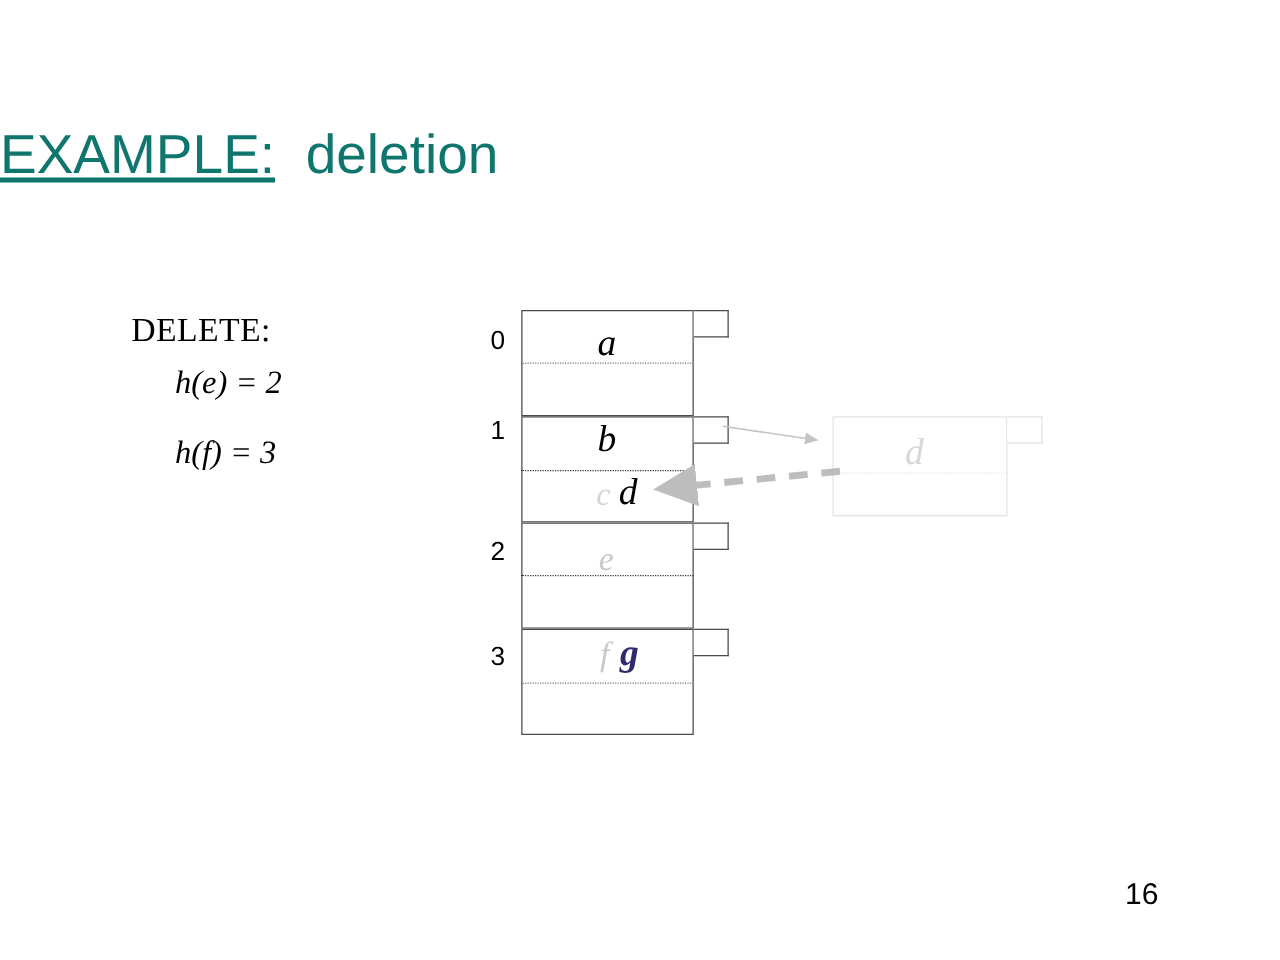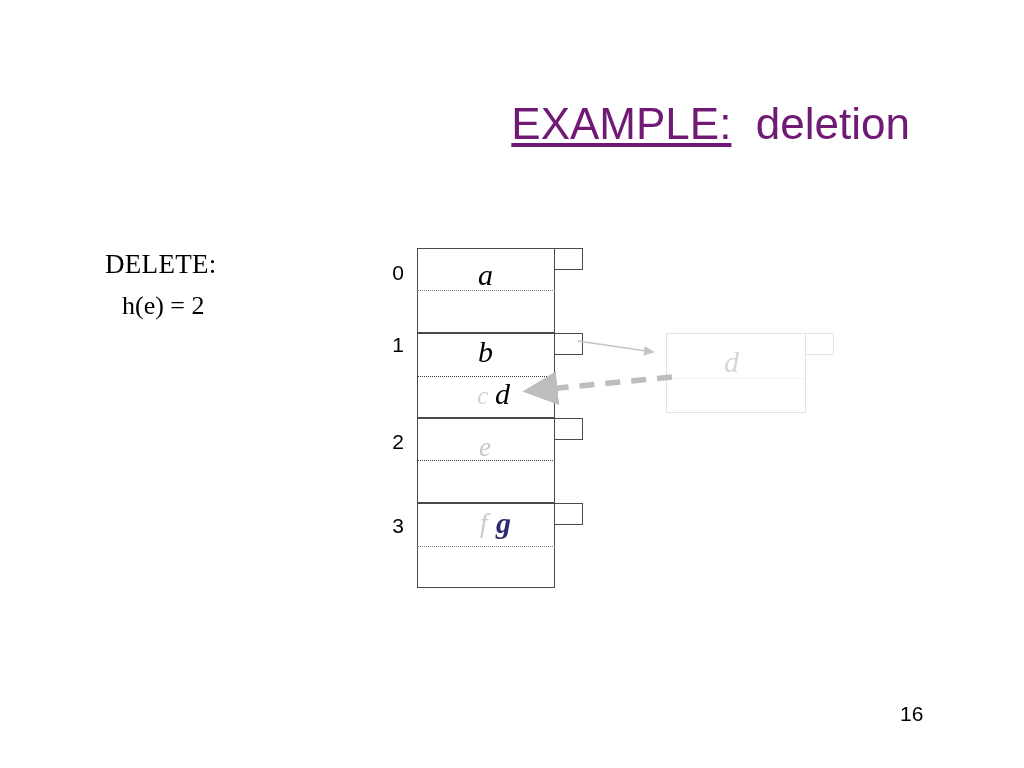--- a/index.html
+++ b/index.html
@@ -15,24 +15,24 @@
     overflow: hidden;
     font-family: "Liberation Sans", sans-serif;
   }
 
   
   #title {
     position: absolute;
     left: 0;
     top: 100px;
     width: 910px;
-    text-align: right;
+    text-align: left;
     font-family: "Liberation Sans", sans-serif;
     font-size: 44px;
-    color: #701a75;
+    color: #0f766e;
     white-space: pre;
     line-height: 1.1;
   }
   #title .under {
     text-decoration: underline;
     text-underline-offset: 4px;
   }
 
   
   #ops {
@@ -44,22 +44,23 @@
     color: #000000;
   }
   .op-head {
     font-size: 27px;
     line-height: 1.1;
     margin: 0 0 12px 1px;
     letter-spacing: .3px;
   }
   .op-line {
     font-size: 26px;
+    font-style: italic;
     line-height: 1.1;
-    margin: 0 0 28px 18px;
+    margin: 0 0 28px 36px;
     white-space: pre;
   }
 
   
   #table-wrap {
     position: absolute;
     left: 417px;
     top: 248px;
     width: 138px;
     height: 340px;
@@ -162,34 +163,35 @@
     width: 1024px; height: 768px;
     pointer-events: none;
   }
 
   
   #pageno {
     position: absolute;
     left: 900px;
     top: 702px;
     font-family: "Liberation Sans", sans-serif;
-    font-size: 21px;
+    font-size: 24px;
     color: #000000;
   }
 </style>
 </head>
 <body>
 
 <div id="slide">
 
   <div id="title"><span class="under">EXAMPLE:</span><span>  deletion</span></div>
 
   <div id="ops">
     <div class="op-head">DELETE:</div>
     <div class="op-line">h(e) = 2</div>
+    <div class="op-line">h(f) = 3</div>
   </div>
 
   <div class="idx" style="left:382px; top:261px;">0</div>
   <div class="idx" style="left:382px; top:333px;">1</div>
   <div class="idx" style="left:382px; top:430px;">2</div>
   <div class="idx" style="left:382px; top:514px;">3</div>
 
   <div id="table-wrap">
     <div class="slot" style="top:0px;"></div>
     <div class="slot" style="top:85px;"></div>

